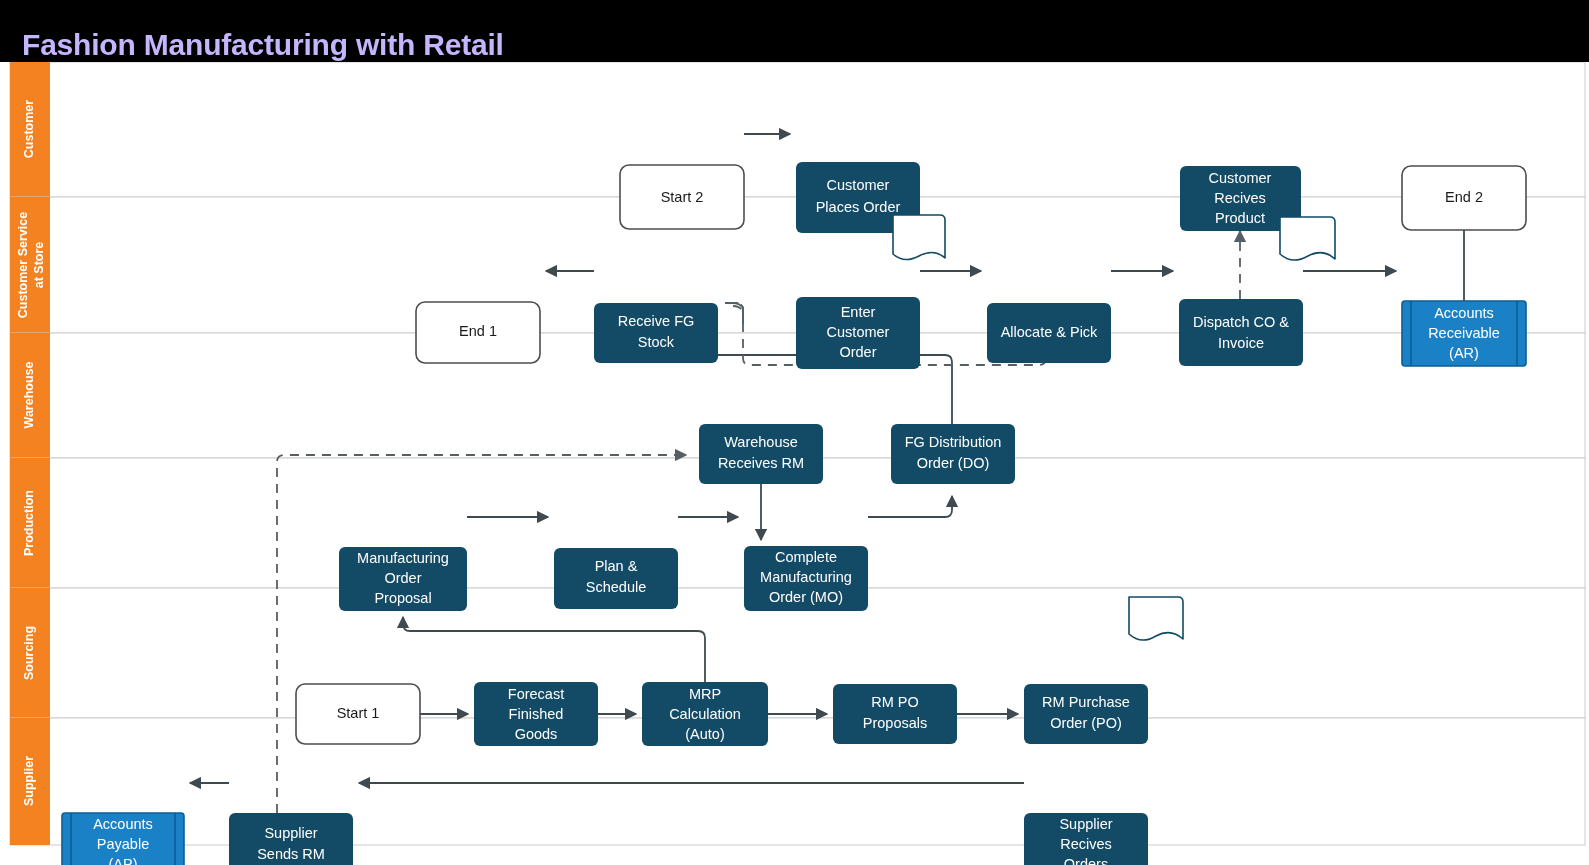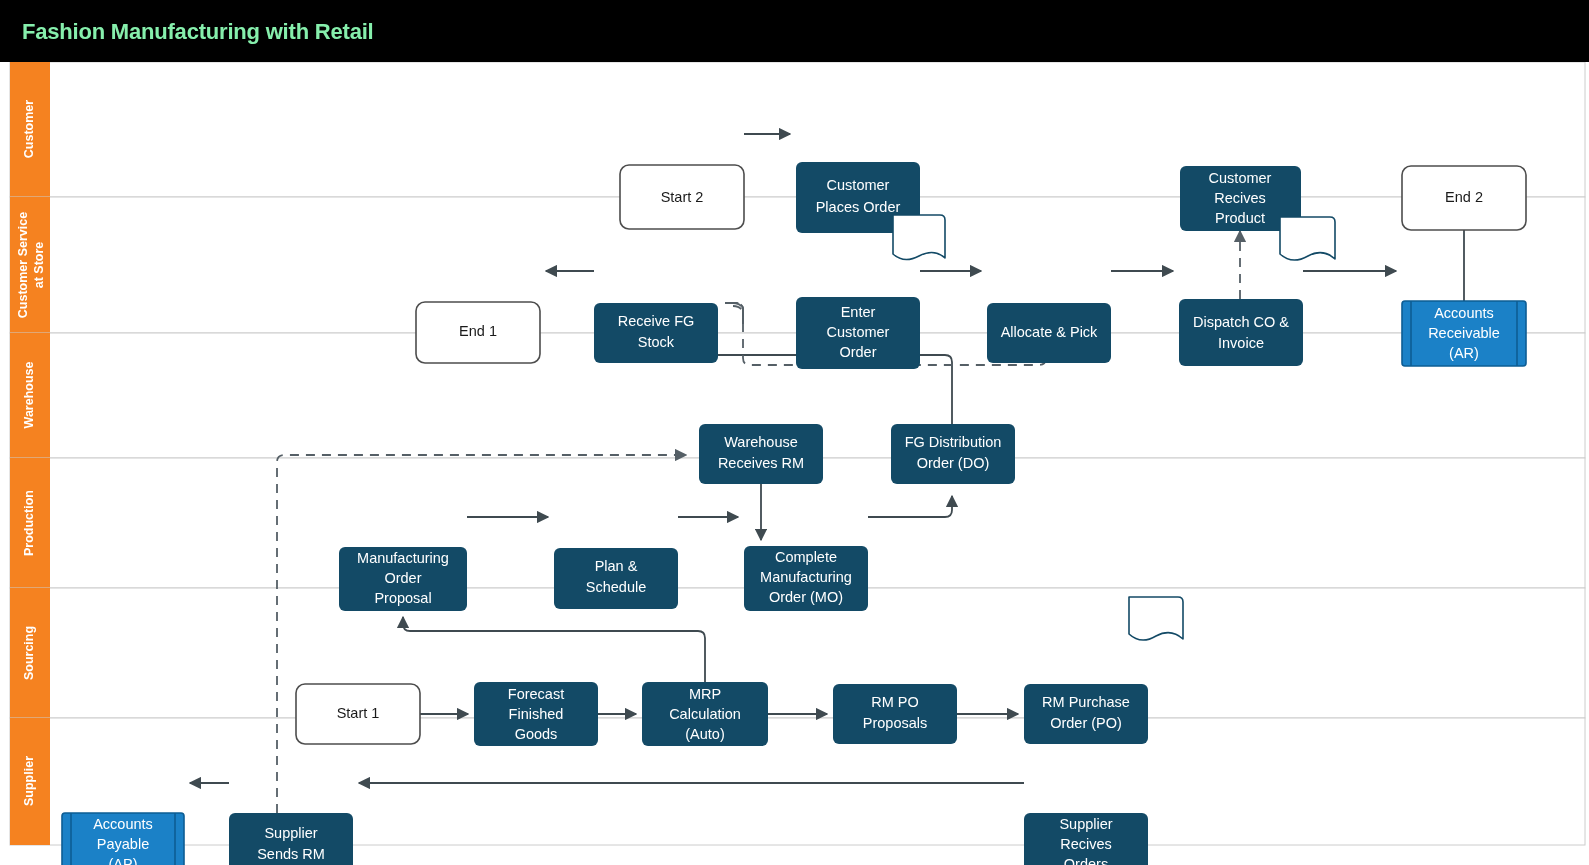--- a/index.html
+++ b/index.html
@@ -18,24 +18,24 @@
   #title-bar {
     position: absolute;
     left: 0; top: 0;
     width: 1589px;
     height: 62px;
     background: #000000;
   }
   #diagram-title {
     position: absolute;
     left: 22px;
-    top: 19px;
-    font-size: 22px;
+    top: 28px;
+    font-size: 30px;
     font-weight: bold;
-    color: #86efac;
+    color: #c4b5fd;
     letter-spacing: -0.2px;
     white-space: nowrap;
   }
   #canvas {
     position: absolute;
     left: 0;
     top: 62px;
     width: 1589px;
     height: 803px;
     background: #ffffff;

